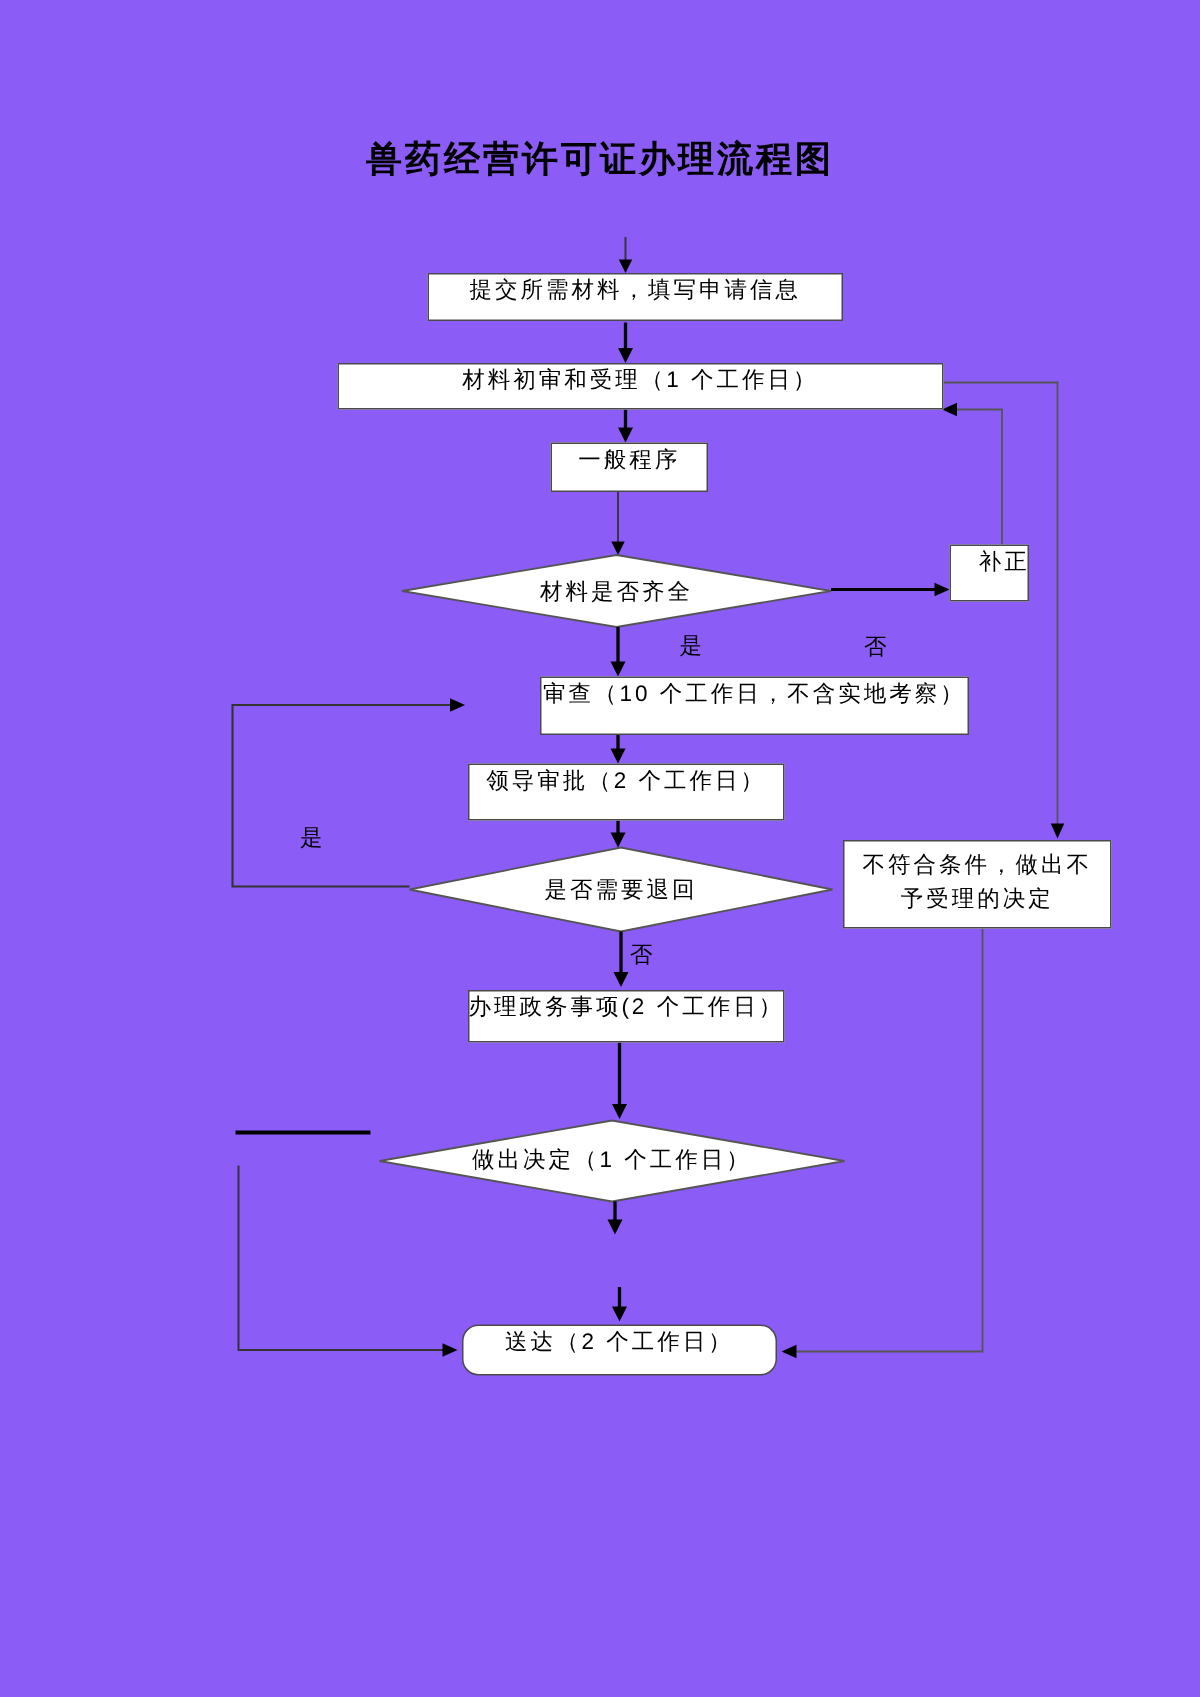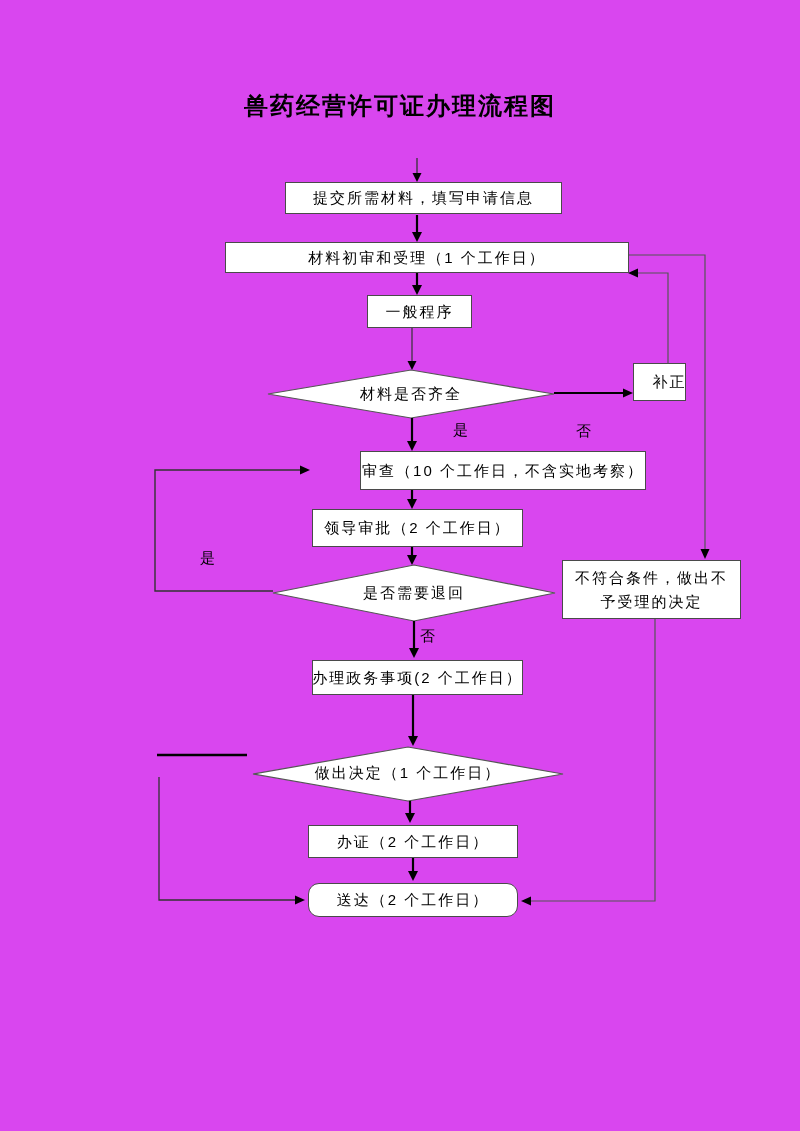--- a/index.html
+++ b/index.html
@@ -4,21 +4,21 @@
 <style>
   html, body {
     margin: 0;
     padding: 0;
     background: #ffffff;
   }
   #page {
     position: relative;
     width: 800px;
     height: 1131px;
-    background: #d946ef;
+    background: #8b5cf6;
     font-family: "Liberation Sans", "DejaVu Sans", sans-serif;
     color: #000000;
     overflow: hidden;
   }
   #wire-layer {
     position: absolute;
     left: 0; top: 0;
     width: 800px; height: 1131px;
   }
   .page-title {
@@ -30,21 +30,20 @@
     font-size: 24px;
     font-weight: bold;
     letter-spacing: 2px;
     white-space: nowrap;
   }
   .node {
     position: absolute;
     background: #ffffff;
     border: 1px solid #4a4a4a;
     display: flex;
-    align-items: center;
     justify-content: center;
     font-size: 15px;
     letter-spacing: 2px;
     white-space: nowrap;
     box-sizing: border-box;
     line-height: 1.45;
   }
   .node.wrap {
     white-space: normal;
     text-align: center;
@@ -213,23 +212,20 @@
   </div>
 
   <div class="node wrap n-reject">
     <span>不符合条件，做出不予受理的决定</span>
   </div>
 
   <div class="node n-govt">
     <span>办理政务事项(2 个工作日）</span>
   </div>
 
-  <div class="node n-cert">
-    <span>办证（2 个工作日）</span>
-  </div>
 
   <div class="node n-delivery">
     <span>送达（2 个工作日）</span>
   </div>
 
   <div class="dlabel l-d1">材料是否齐全</div>
   <div class="dlabel l-d2">是否需要退回</div>
   <div class="dlabel l-d3">做出决定（1 个工作日）</div>
 
   <div class="elabel e-yes1">是</div>

